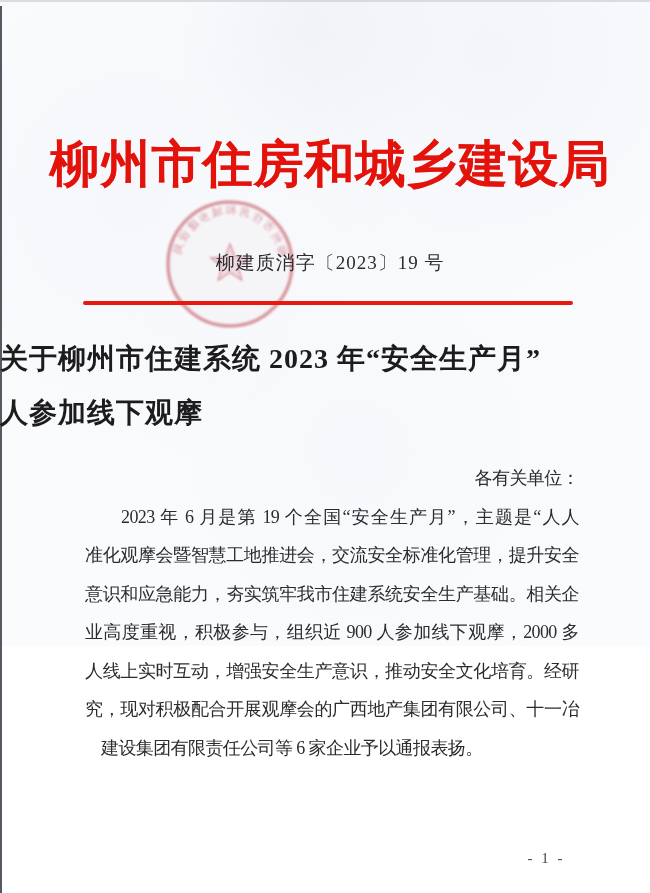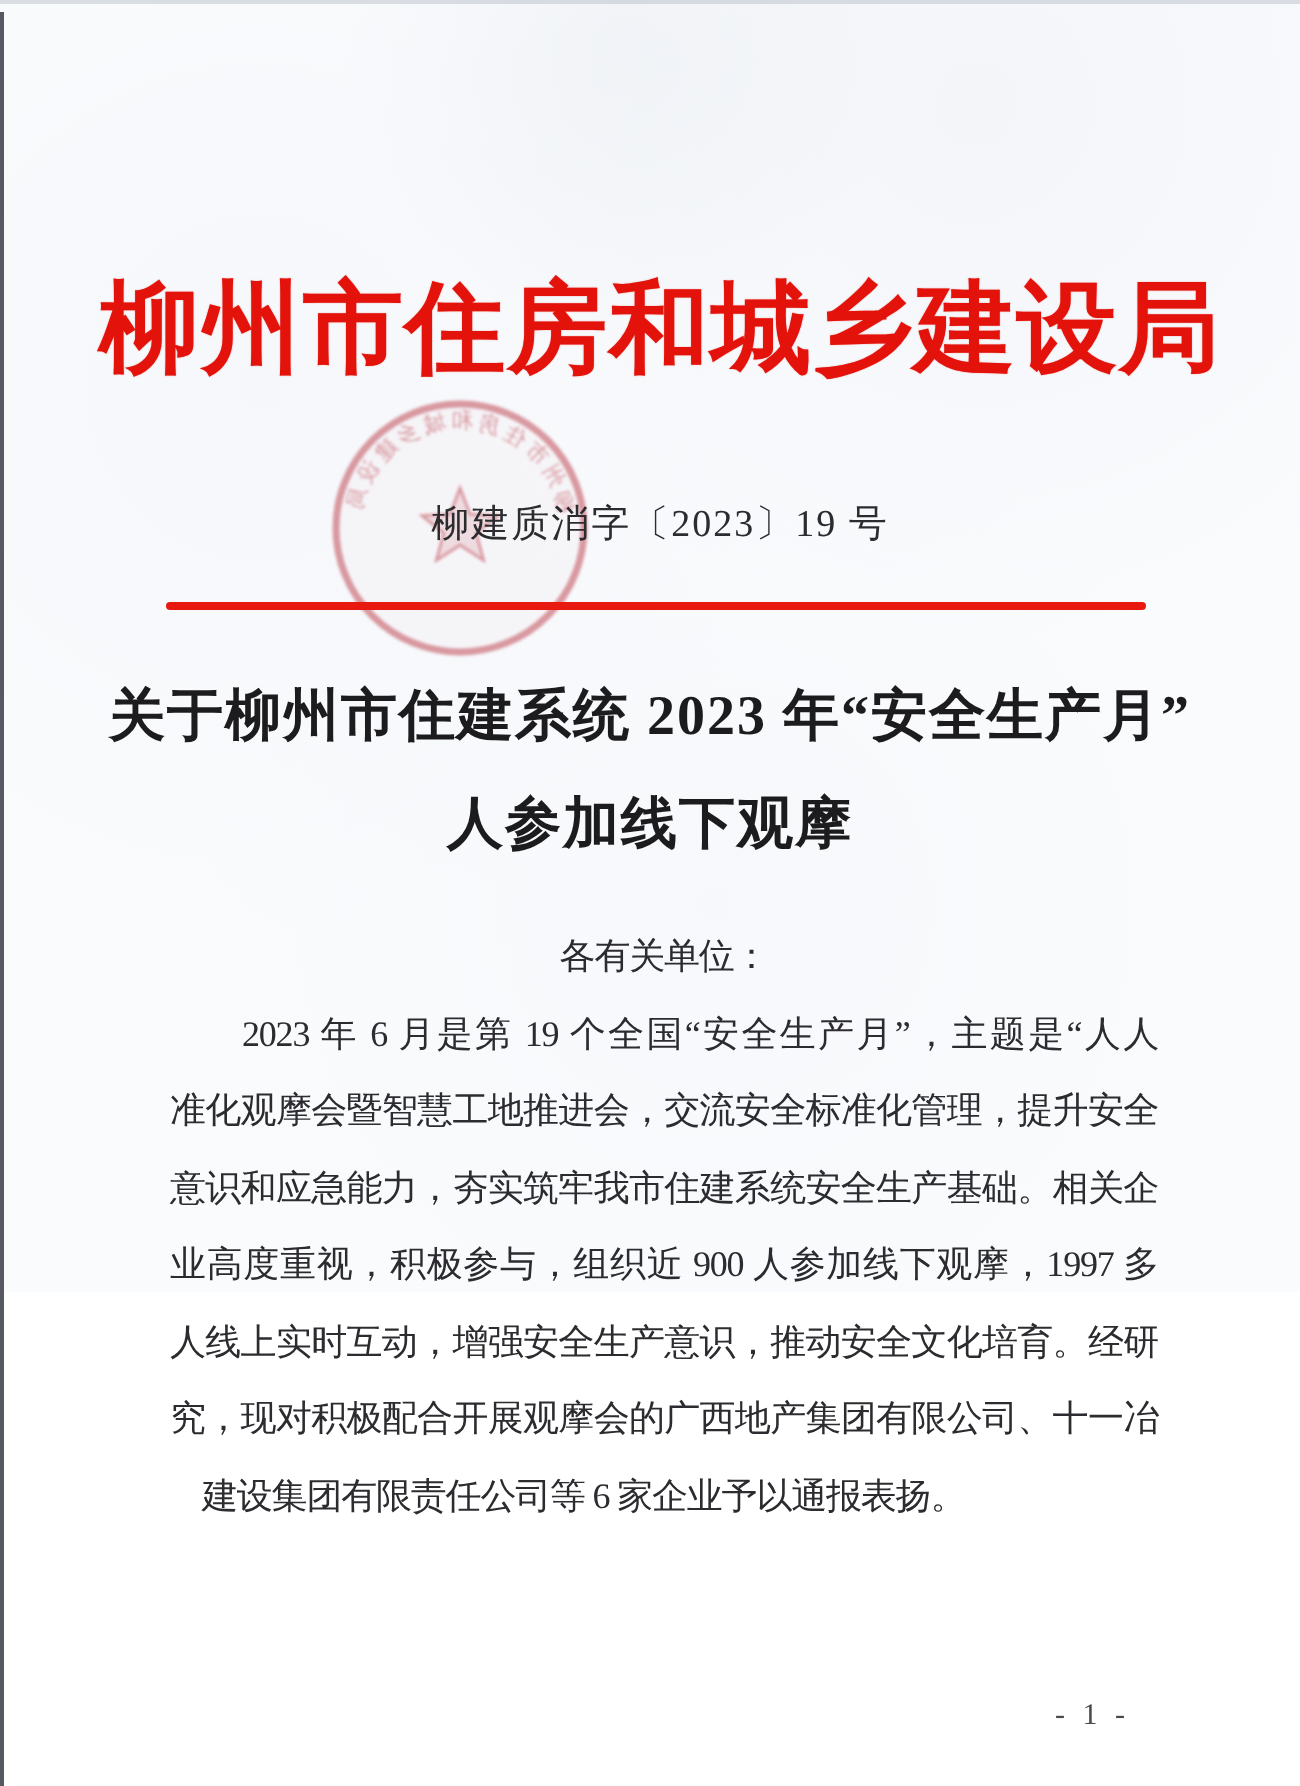--- a/index.html
+++ b/index.html
@@ -47,32 +47,32 @@
     color: var(--ink, #2c2c30);
     transform: translateX(5px);
   }
   .red-rule {
     position: absolute; top: 301px; left: 83px; width: 490px; height: 4px;
     background: var(--rule-red, #e8190f);
     border-radius: 2px; z-index: 3;
   }
   .notice-title {
     position: absolute; top: 332px; left: 0; width: 100%;
-    text-align: center;
+    text-align: left;
     font-size: 28px; line-height: 54px; font-weight: bold;
     letter-spacing: 1px;
     color: var(--title-ink, #1c1c1f);
   }
   .body-block {
     position: absolute; top: 459px; left: 85px; width: 494px;
     font-size: 18px; line-height: 38.5px;
     letter-spacing: -0.6px;
     color: var(--ink, #2c2c30);
   }
-  .salutation { text-align: center; }
+  .salutation { text-align: right; }
   .body-line { text-align: justify; text-align-last: justify; }
   .body-line.first { text-indent: 2em; }
   .body-line.last { text-align-last: left; margin-left: 16px; }
   .page-number {
     position: absolute; top: 850px; right: 85px;
     font-size: 15px; letter-spacing: 2.5px;
     color: #4a4a4e;
   }
 </style>
 </head>
@@ -112,21 +112,21 @@
     <div>关于柳州市住建系统 2023 年“安全生产月”</div>
     <div>人参加线下观摩</div>
   </div>
 
   <div class="body-block">
     <div class="salutation">各有关单位：</div>
     <div id="body-paragraph">
         <div class="body-line first">2023 年 6 月是第 19 个全国“安全生产月”，主题是“人人</div>
         <div class="body-line">准化观摩会暨智慧工地推进会，交流安全标准化管理，提升安全</div>
         <div class="body-line">意识和应急能力，夯实筑牢我市住建系统安全生产基础。相关企</div>
-        <div class="body-line">业高度重视，积极参与，组织近 900 人参加线下观摩，1997 多</div>
+        <div class="body-line">业高度重视，积极参与，组织近 900 人参加线下观摩，2000 多</div>
         <div class="body-line">人线上实时互动，增强安全生产意识，推动安全文化培育。经研</div>
         <div class="body-line">究，现对积极配合开展观摩会的广西地产集团有限公司、十一冶</div>
         <div class="body-line last">建设集团有限责任公司等 6 家企业予以通报表扬。</div>
       </div>
   </div>
 
   <div class="page-number">- 1 -</div>
 
 </div>
 

